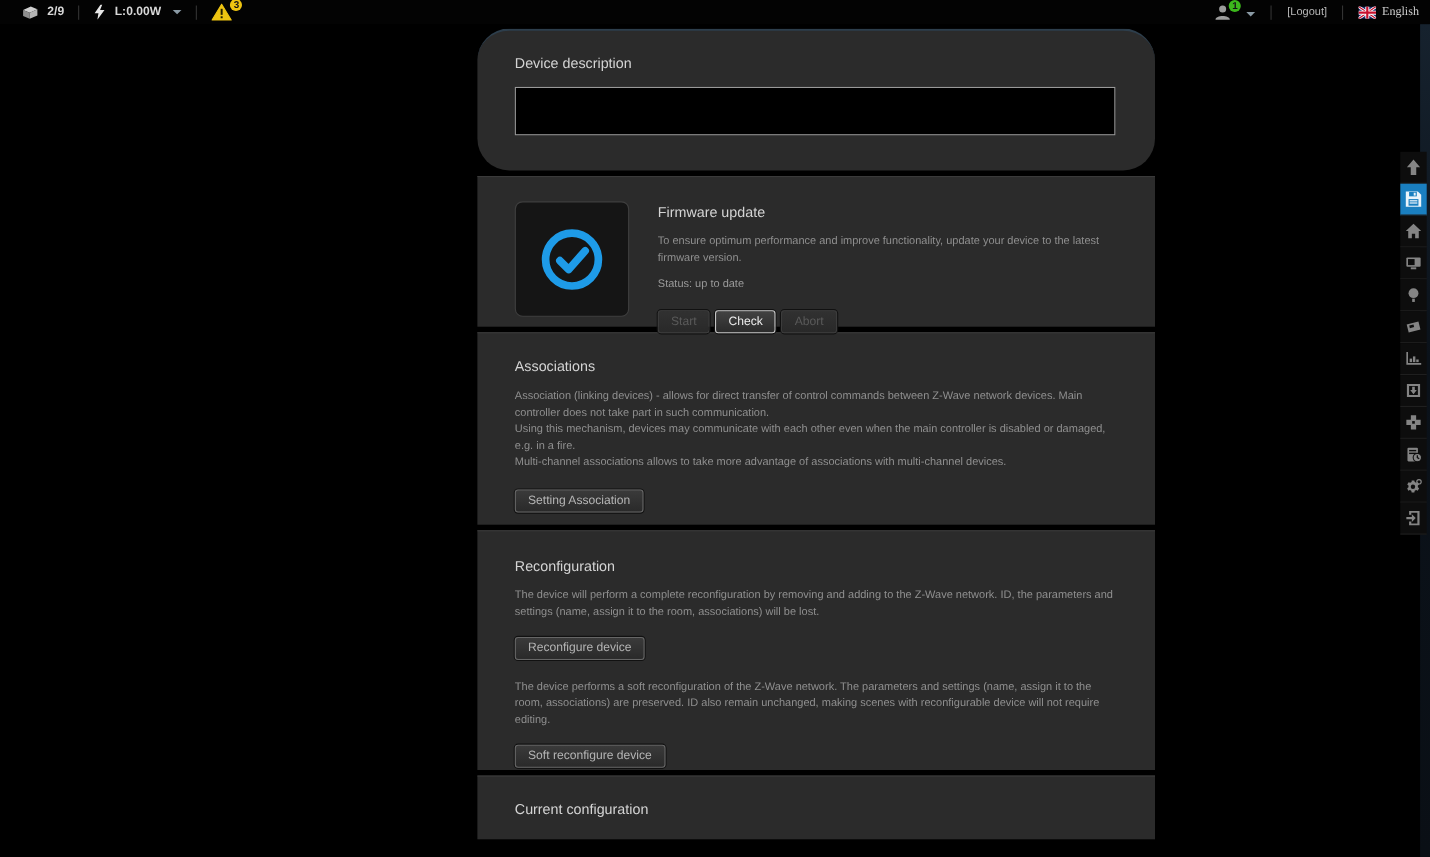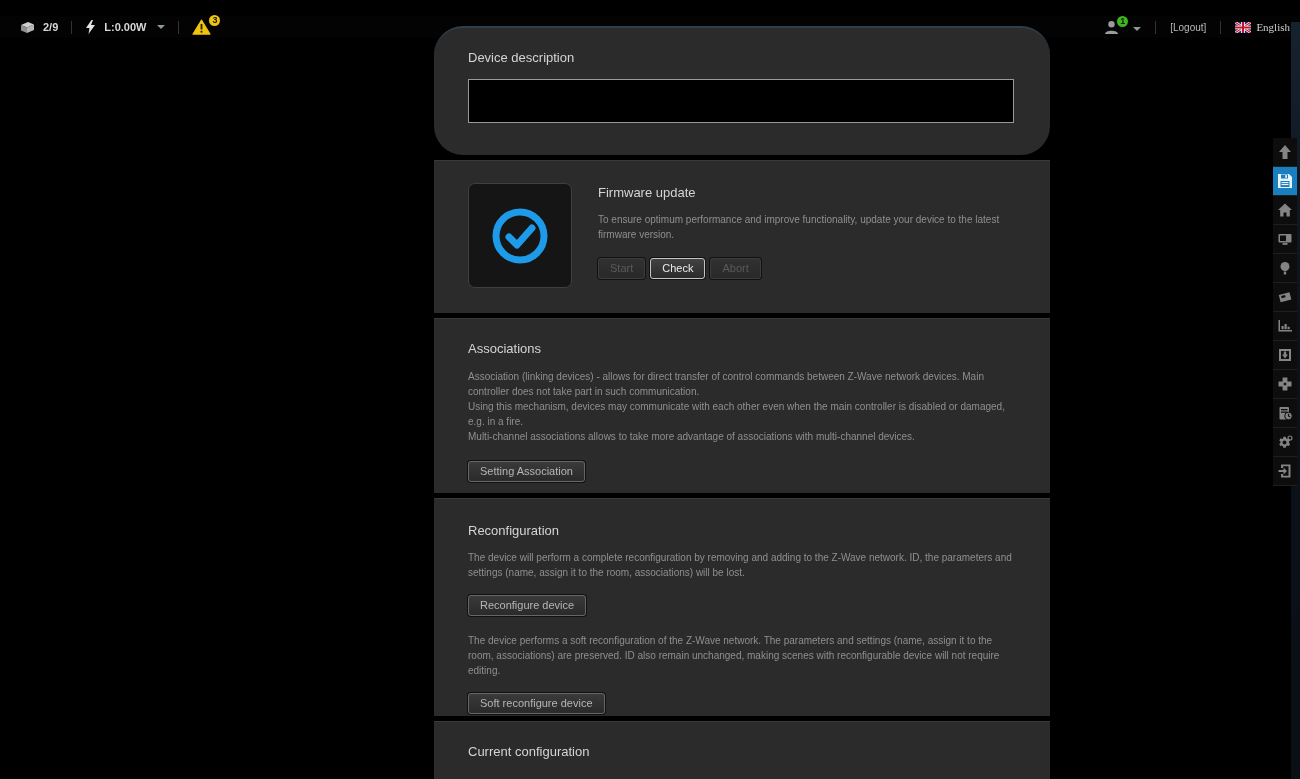--- a/index.html
+++ b/index.html
@@ -1,20 +1,20 @@
 <!DOCTYPE html>
 <html><head>
 <meta charset="utf-8">
 <style>
   * { margin:0; padding:0; box-sizing:border-box; }
   html,body { width:1300px; height:779px; background:#000; overflow:hidden;
               font-family:"Liberation Sans", sans-serif; }
 
   
-  .topbar { position:absolute; left:0; top:16px; width:1300px; height:22px;
+  .topbar { position:absolute; left:0; top:0; width:1300px; height:22px;
             background:#030303; display:flex; align-items:center; }
   .tb-left { display:flex; align-items:center; padding-left:20px; gap:8px; }
   .tb-right { position:absolute; right:10px; top:0; height:22px; display:flex; align-items:center; gap:9px; }
   .tb-text { color:#d8d8d8; font-size:11px; font-weight:bold; }
   .tb-sep { width:1px; height:13px; background:#333; margin:0 5px; }
   .chev { width:0; height:0; border-left:4px solid transparent; border-right:4px solid transparent;
           border-top:4px solid #8a9aa5; display:inline-block; margin-left:3px; cursor:pointer; }
   .badge { display:inline-block; min-width:11px; height:11px; border-radius:50%;
            font-size:9px; font-weight:bold; color:#151515; text-align:center; line-height:11px;
            position:relative; top:-4px; left:-2px; }
@@ -50,21 +50,21 @@
          background:linear-gradient(#313131,#292929); cursor:default; }
   .btn.focused { color:#ececec; border-color:#c4c4c4; background:linear-gradient(#424242,#2b2b2b); }
 
   .assoc-text { margin-top:13px; }
   .panel3 .btn { margin-top:17px; }
   .recfg-p { margin-top:12px; }
   .recfg-p2 { margin-top:17px; }
 
   
   .p1 { height:129px;border-radius:29px; }
-  .p2 { height:153px; }
+  .p2 { height:137px; }
   .p3 { height:175px; }
   .p4 { height:218px; }
   .p5 { height:58px; }
 
   
   .edge-strip { position:absolute; right:0; top:22px; width:9px; height:757px;
                 background:linear-gradient(#16222e,#0b121a 40%, #0a0f15); }
   .toolbar { position:absolute; right:3px; top:138px; width:24px; }
   .tool-cell { width:24px; height:29px; background:#0d0d0d; border-bottom:1px solid #1f1f1f;
                display:flex; align-items:center; justify-content:center; cursor:pointer; }
@@ -137,20 +137,21 @@
     <div class="fw-wrap">
       <div class="fw-tile">
         <svg width="64" height="64" viewBox="0 0 64 64">
           <circle cx="32" cy="32" r="24" fill="none" stroke="#1e9be8" stroke-width="7"></circle>
           <path d="M21 33 L29 41 L44 24" fill="none" stroke="#1e9be8" stroke-width="7" stroke-linecap="round" stroke-linejoin="round"></path>
         </svg>
       </div>
       <div class="fw-right">
         <div class="sec-title" style="padding-top:2px;">Firmware update</div>
         <div class="body-text fw-desc">To ensure optimum performance and improve functionality, update your device to the latest firmware version.</div>
+        <div class="body-text fw-status">Status: up to date</div>
         <div class="btn-row">
           <button class="btn disabled">Start</button>
           <button class="btn focused">Check</button>
           <button class="btn disabled">Abort</button>
         </div>
       </div>
     </div>
   </div>
 
   <div class="panel p3 panel3">

